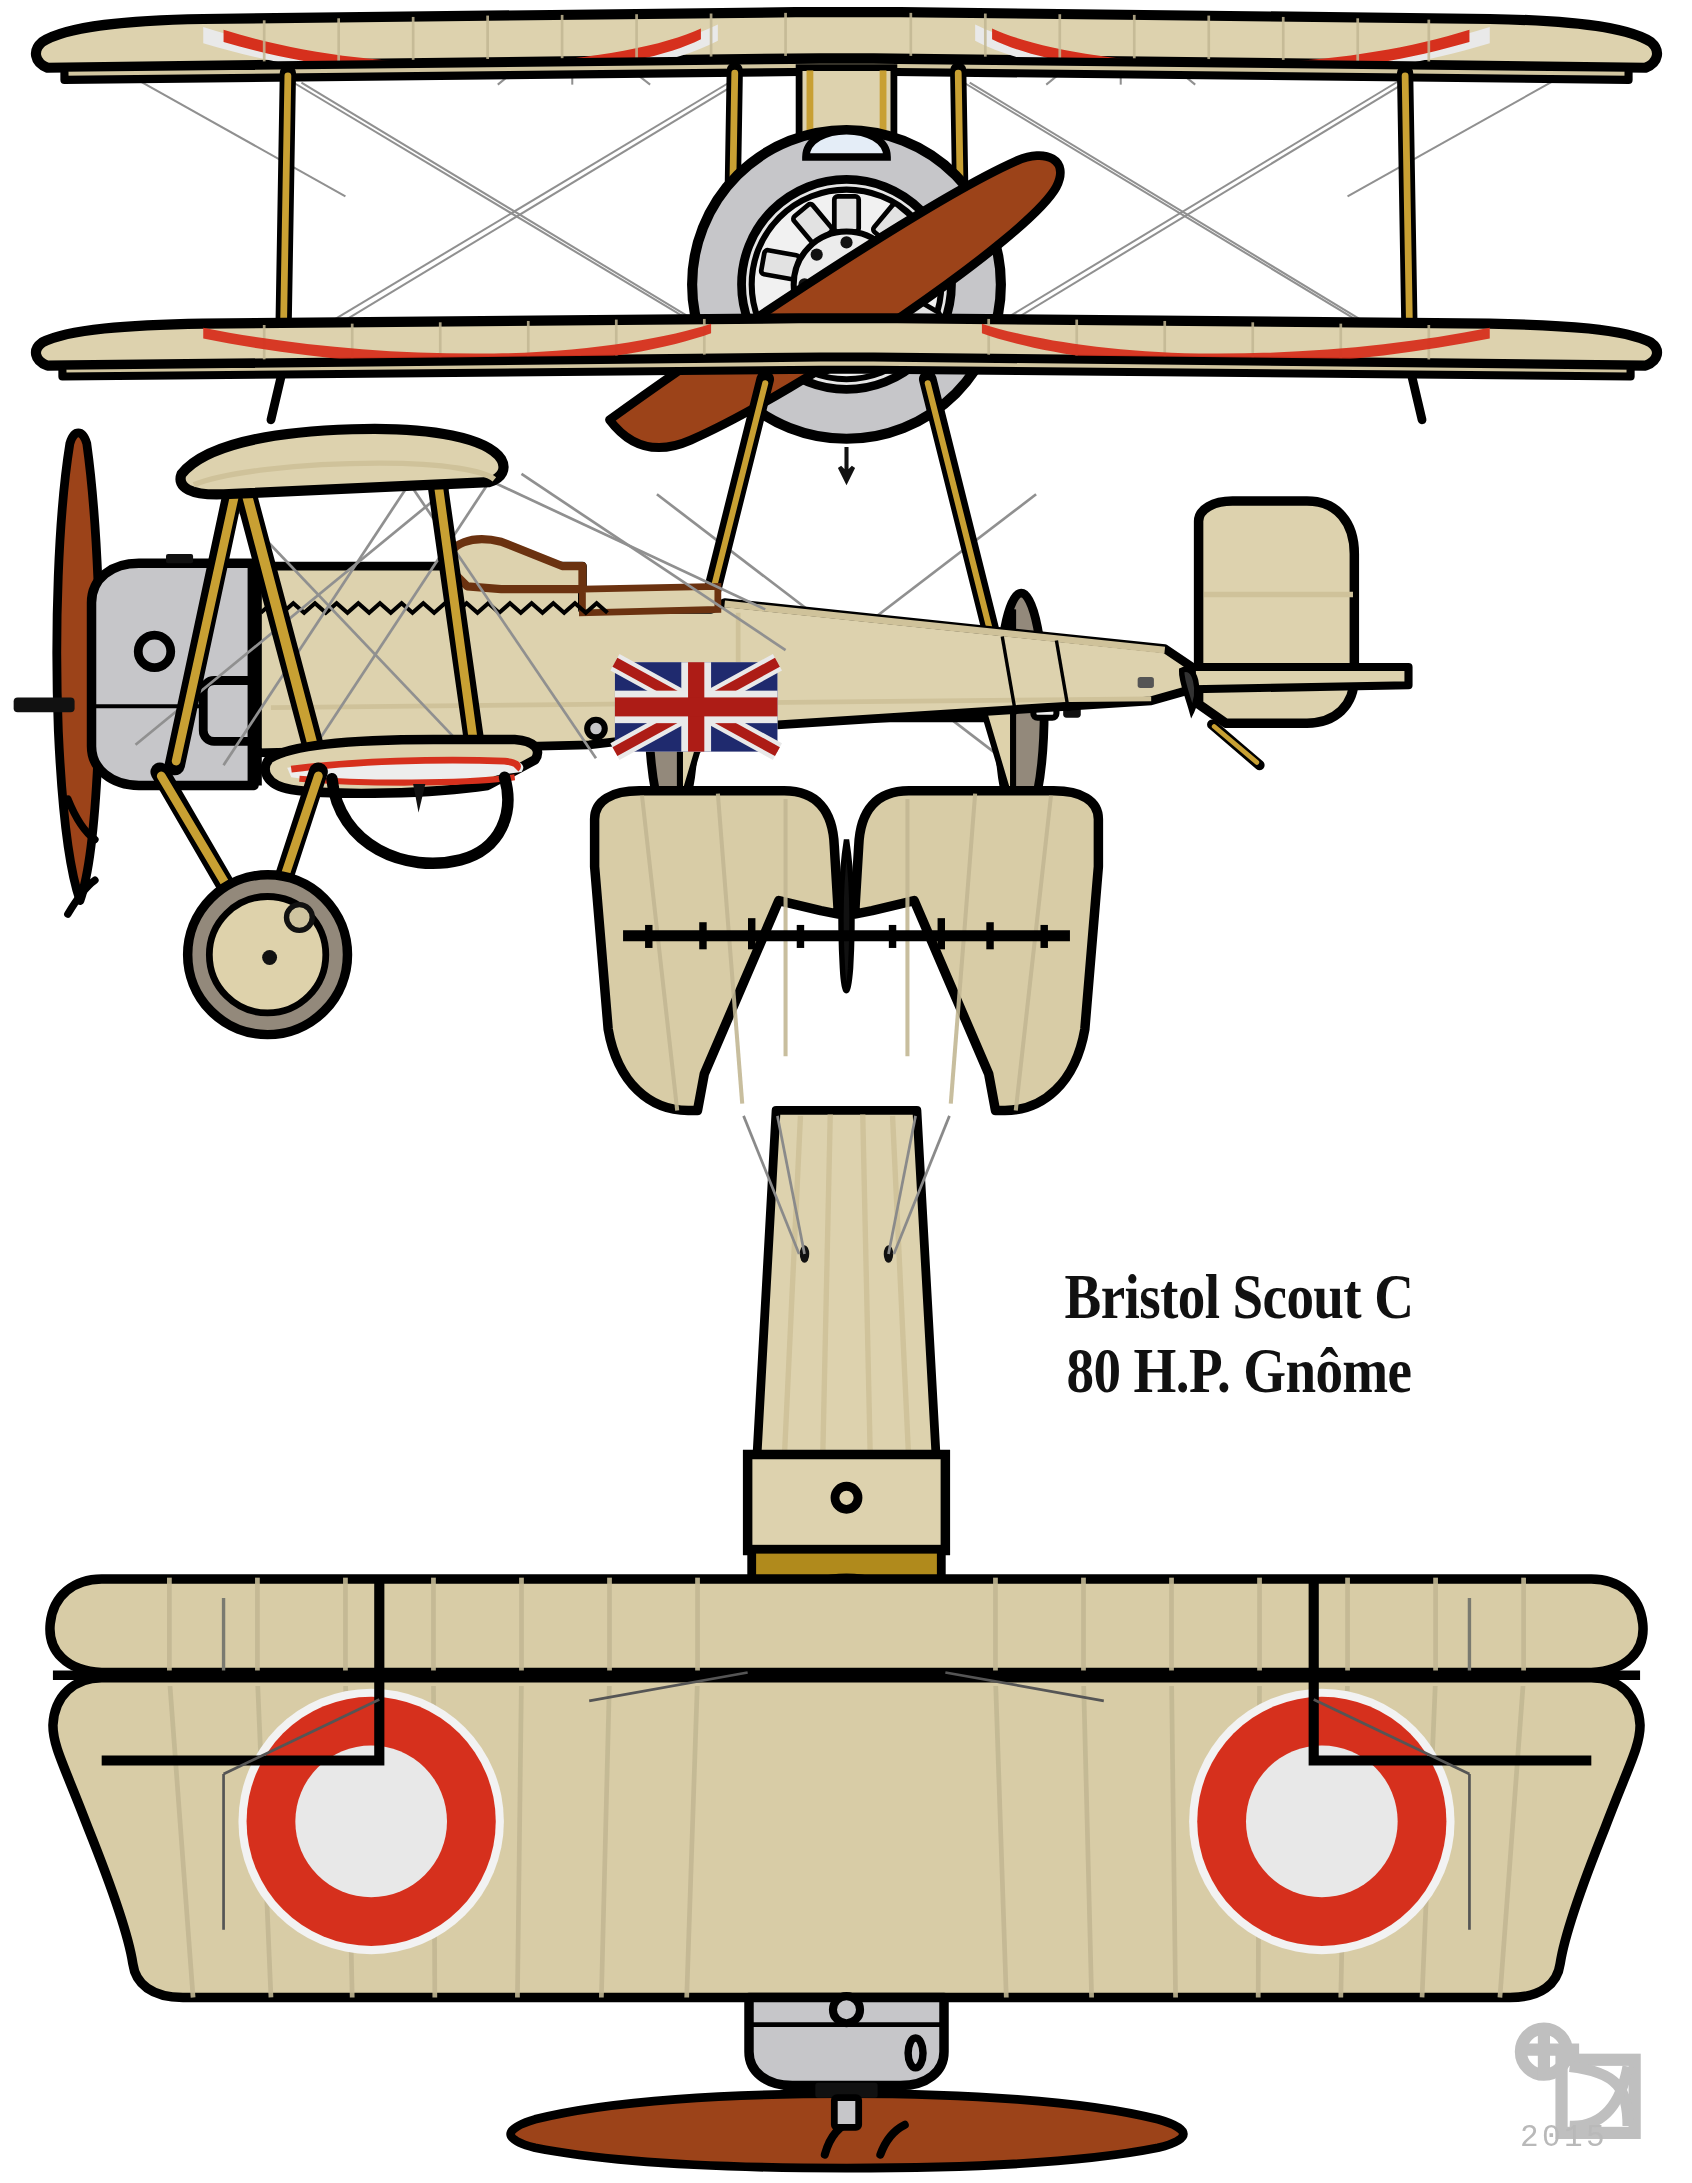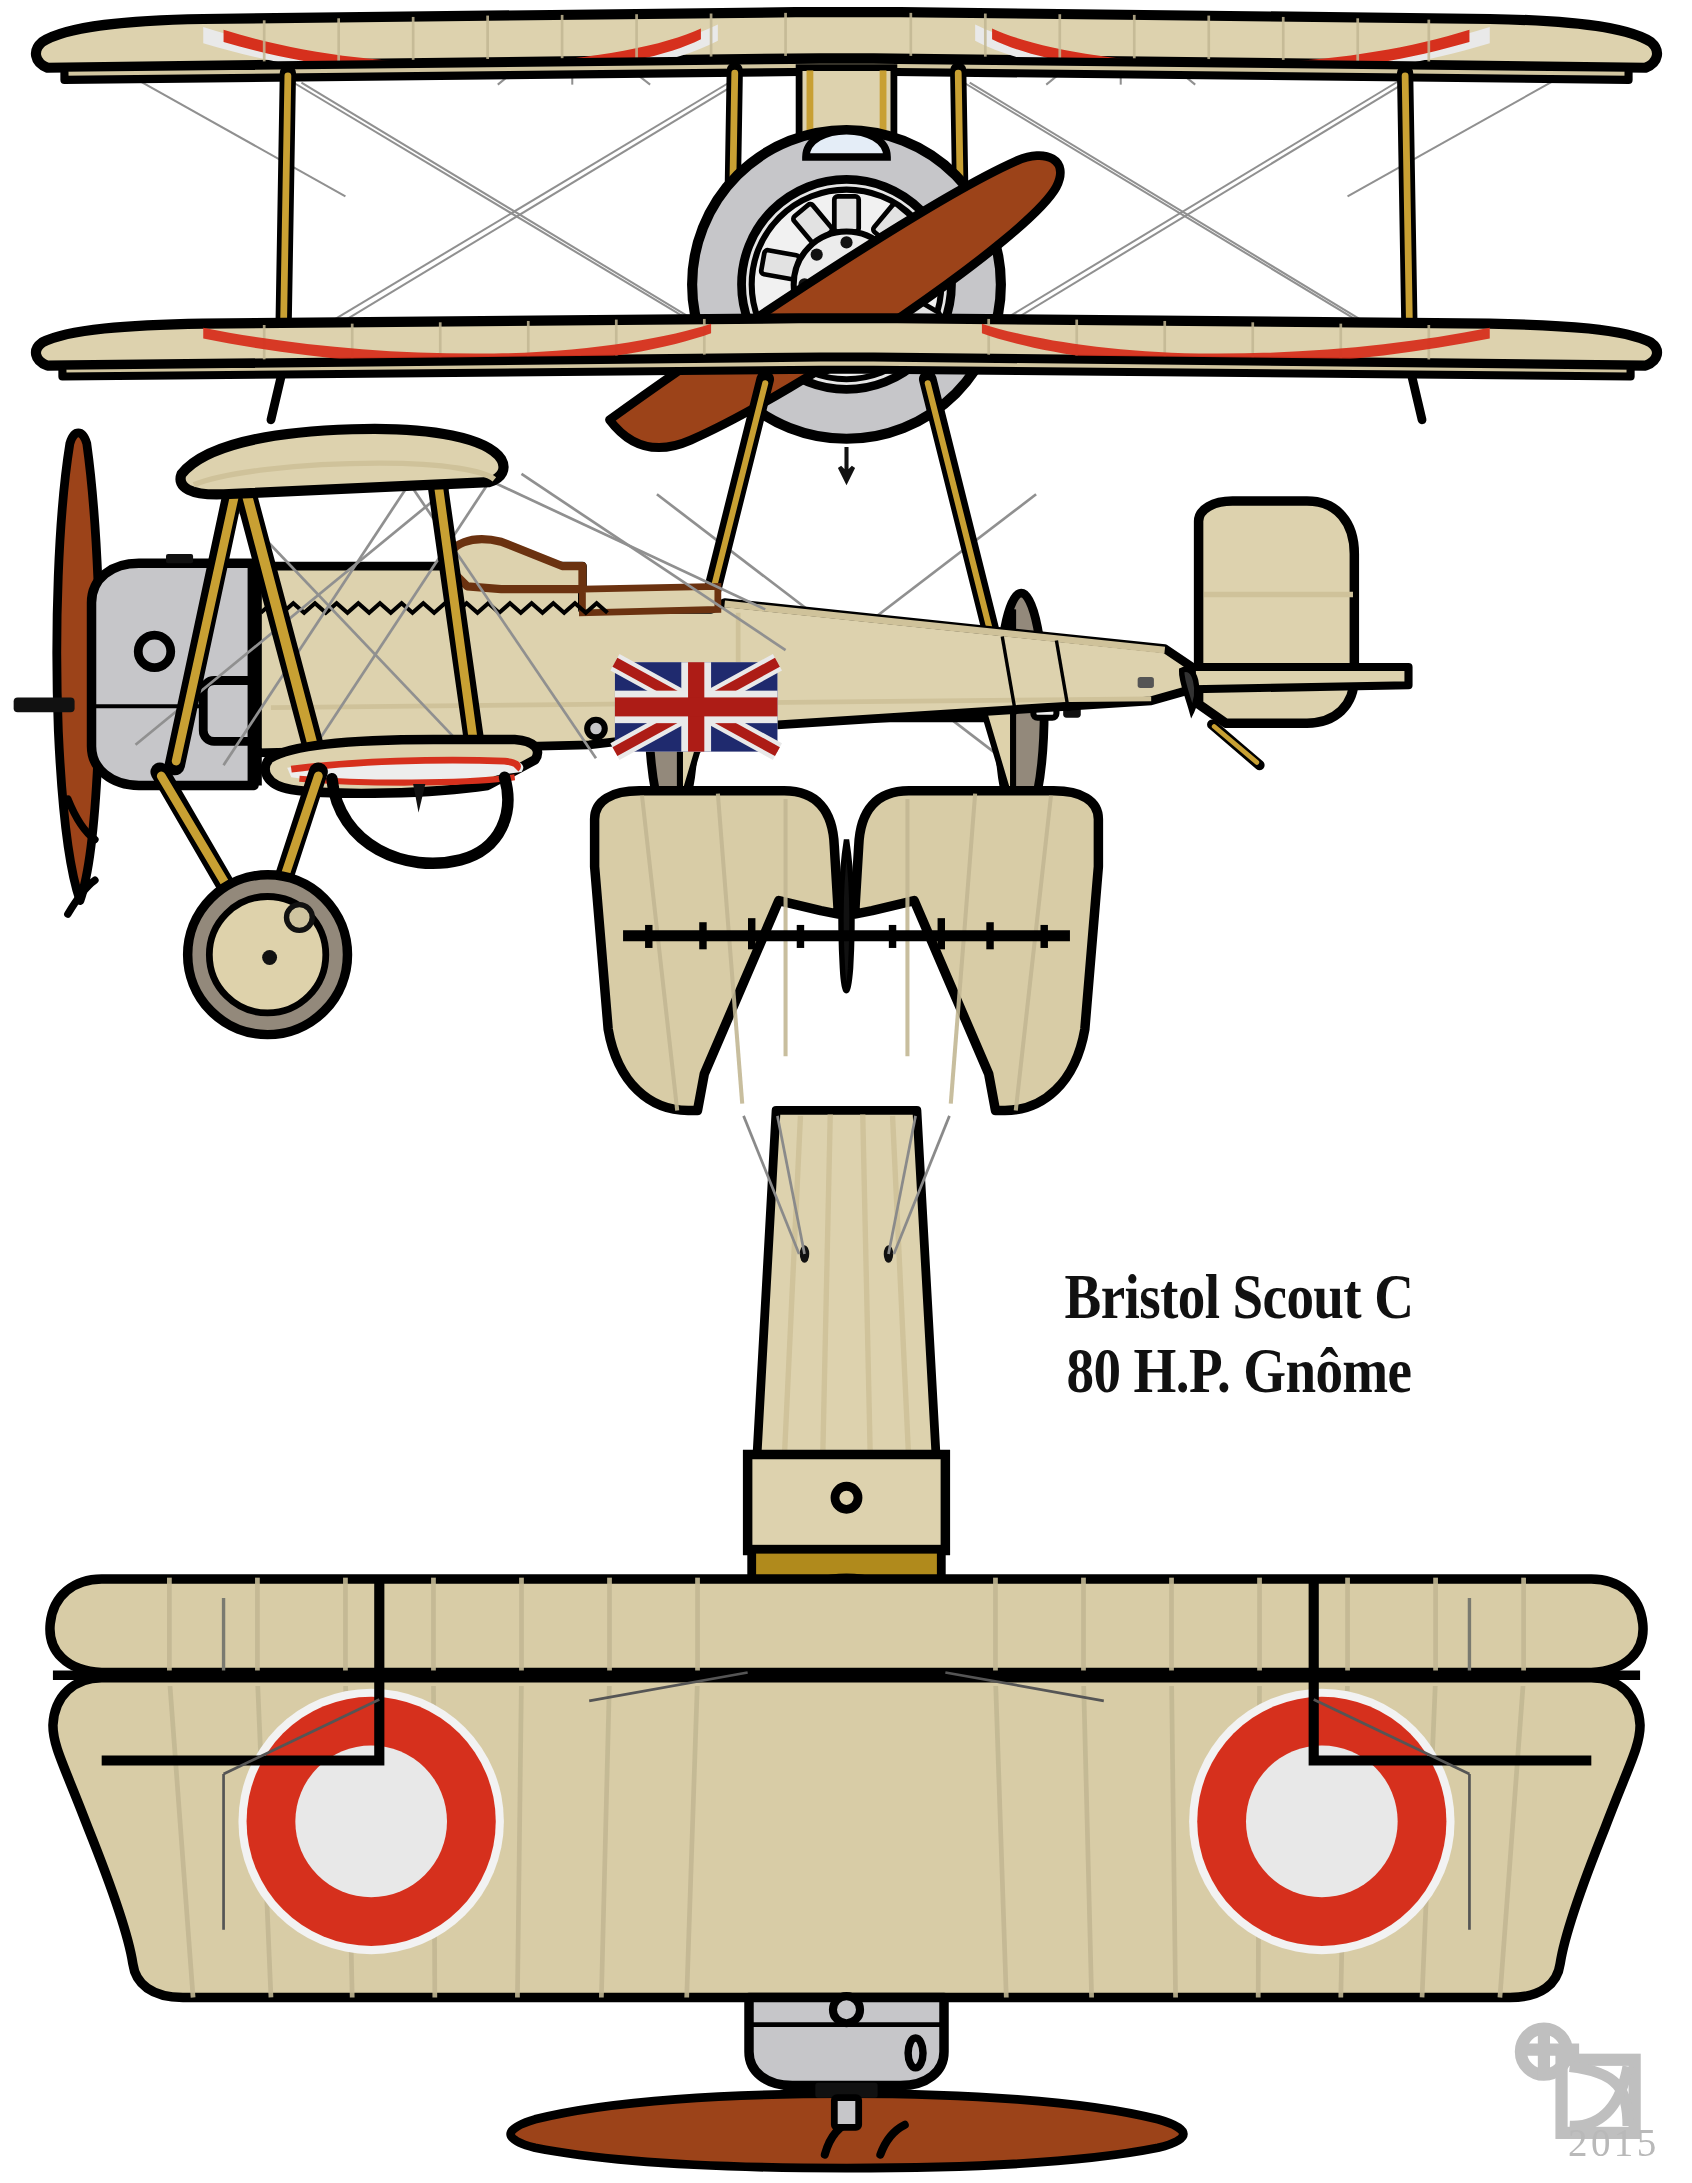--- a/index.html
+++ b/index.html
@@ -2,21 +2,21 @@
 <html style="font-size:10.8px"><head>
 <meta charset="utf-8">
 <style>
   html,body{margin:0;padding:0;background:#ffffff;}
   body{width:1693px;height:2183px;overflow:hidden;font-family:"Liberation Serif",serif;}
   #root{position:relative;width:1693px;height:2183px;background:#ffffff;}
   #art{position:absolute;left:0;top:0;width:1693px;height:2183px;display:block;}
   .title-block{position:absolute;left:968px;top:1260px;width:542px;text-align:center;}
   .title-line{font-family:"Liberation Serif",serif;font-weight:bold;font-size:64px;line-height:1.16;color:#111111;letter-spacing:-0.7px;white-space:nowrap;
     transform:scaleX(0.86);transform-origin:center center;}
-  .sig-year{position:absolute;left:1520px;top:2120px;font-family:Liberation Serif, serif;font-size:39px;letter-spacing:3.4px;color:#b9b9b9;margin-left:48px;}
+  .sig-year{position:absolute;left:1520px;top:2120px;font-family:Liberation Mono, monospace;font-size:31px;letter-spacing:3.4px;color:#b9b9b9;}
 </style>
 </head>
 <body>
 
 <div id="root">
 
   <svg id="art" viewBox="0 0 2500 3224" xmlns="http://www.w3.org/2000/svg">
     <defs>
       <clipPath id="clipUpperWingFront">
         <path d="M60,40 L1180,20 L1320,20 L2440,40 L2440,120 L1250,100 L60,120 Z"></path>

